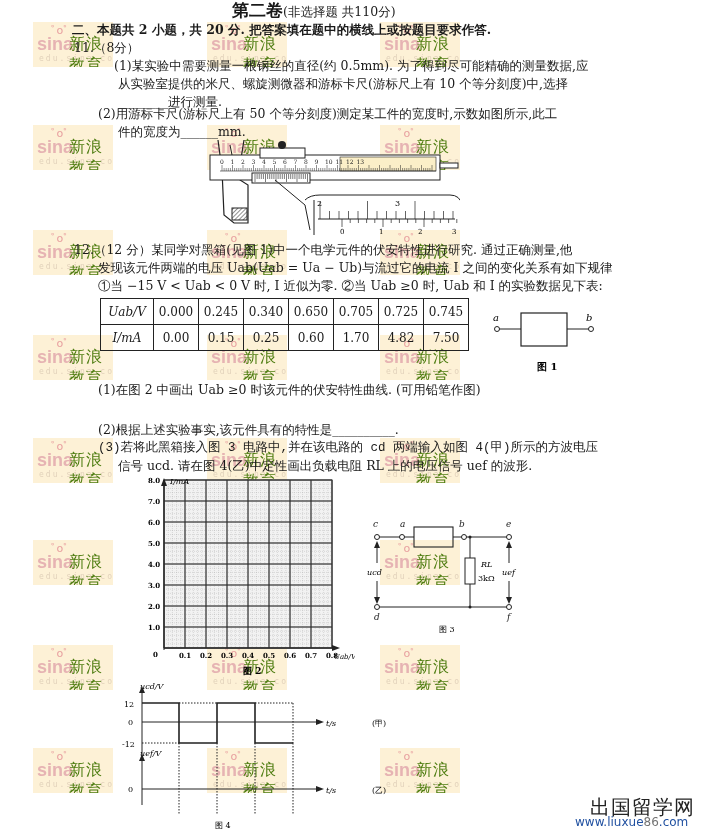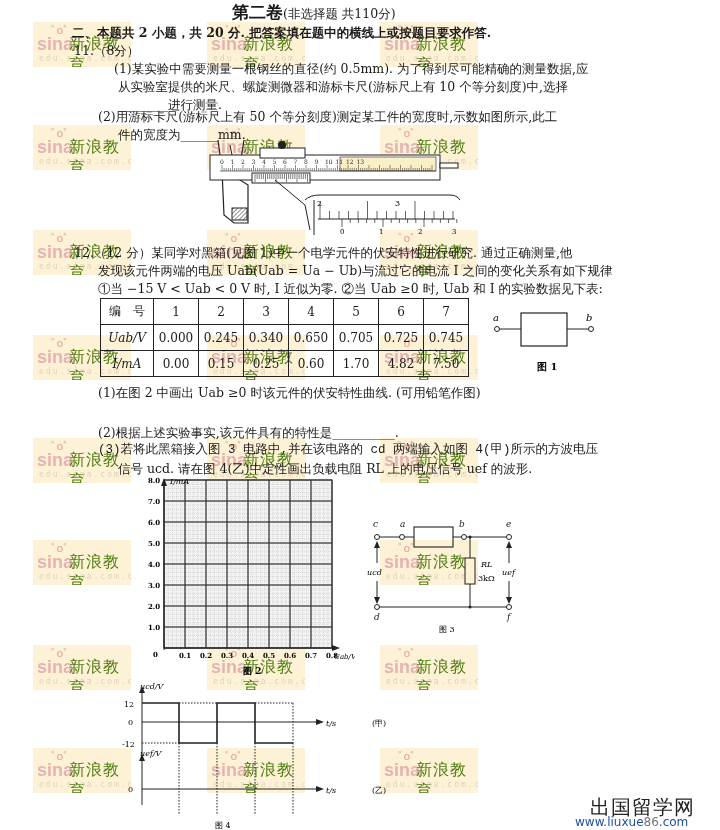--- a/index.html
+++ b/index.html
@@ -1,24 +1,24 @@
 <!DOCTYPE html>
 <html><head>
 <meta charset="utf-8">
 <style>
   html,body{margin:0;padding:0;background:#fff;}
   body{width:720px;height:830px;position:relative;overflow:hidden;
        font-family:"DejaVu Serif","Liberation Serif",serif;color:#1a1a1a;font-size:13px;}
   .abs{position:absolute;}
-  .wm{position:absolute;width:98px;height:45px;background:rgba(252,236,200,0.75);overflow:hidden;}
+  .wm{position:absolute;width:80px;height:45px;background:rgba(252,236,200,0.75);overflow:hidden;}
   .wm .eye{position:absolute;left:18px;top:2px;font-size:11px;color:#e8a0a0;font-family:"DejaVu Sans",sans-serif;}
   .wm .logo{position:absolute;left:4px;top:12px;font-size:18px;font-weight:bold;color:#e6b3b3;font-family:"Liberation Sans",sans-serif;}
   .wm .cn{position:absolute;left:36px;top:12px;font-size:16px;color:#4d7c0f;font-family:"DejaVu Sans",sans-serif;letter-spacing:1px;}
   .wm .url{position:absolute;left:6px;top:32px;font-size:8px;color:#e2d2bb;letter-spacing:2px;font-family:"DejaVu Sans Mono",monospace;}
-  .line{position:absolute;white-space:nowrap;font-size:12.5px;line-height:25px;}
+  .line{position:absolute;white-space:nowrap;font-size:12.5px;line-height:20px;}
   .bold{font-weight:bold;}
   .title{font-size:17px;}
   .title small{font-size:12.5px;}
   table.data{position:absolute;left:100px;top:298px;border-collapse:collapse;font-size:12px;}
   table.data td{border:1px solid #222;height:25px;text-align:center;padding:0 3px;min-width:38px;}
   table.data td.hd{width:46px;}
   .i{font-style:italic;}
   .foot-cn{position:absolute;left:590px;top:794px;font-size:20px;color:#222;font-family:"DejaVu Sans",sans-serif;letter-spacing:1px;}
   .foot-url{position:absolute;left:575px;top:815px;font-size:12px;color:#2050a0;font-family:"DejaVu Sans",sans-serif;}
   .foot-url span{color:#737373;}
@@ -398,30 +398,20 @@
   <text x="218" y="99" font-size="7">2</text>
   <text x="252" y="99" font-size="7">3</text>
 </svg>
 
 <div class="line" style="left:74px;top:240px;text-align:right;">12.（12 分）某同学对黑箱(见图 1)中一个电学元件的伏安特性进行研究. 通过正确测量,他</div>
 <div class="line" style="left:98px;top:258px;">发现该元件两端的电压 Uab(Uab = Ua − Ub)与流过它的电流 I 之间的变化关系有如下规律</div>
 <div class="line" style="left:98px;top:276px;">①当 −15 V &lt; Uab &lt; 0 V 时, I 近似为零.  ②当 Uab ≥0 时, Uab 和 I 的实验数据见下表:</div>
 
 <table class="data">
   <tbody>
-      <tr>
-    <td class="hd">编　号</td>
-    <td>1</td>
-    <td>2</td>
-    <td>3</td>
-    <td>4</td>
-    <td>5</td>
-    <td>6</td>
-    <td>7</td>
-  </tr>
   <tr>
     <td class="hd i">Uab/V</td>
     <td>0.000</td>
     <td>0.245</td>
     <td>0.340</td>
     <td>0.650</td>
     <td>0.705</td>
     <td>0.725</td>
     <td>0.745</td>
   </tr>

